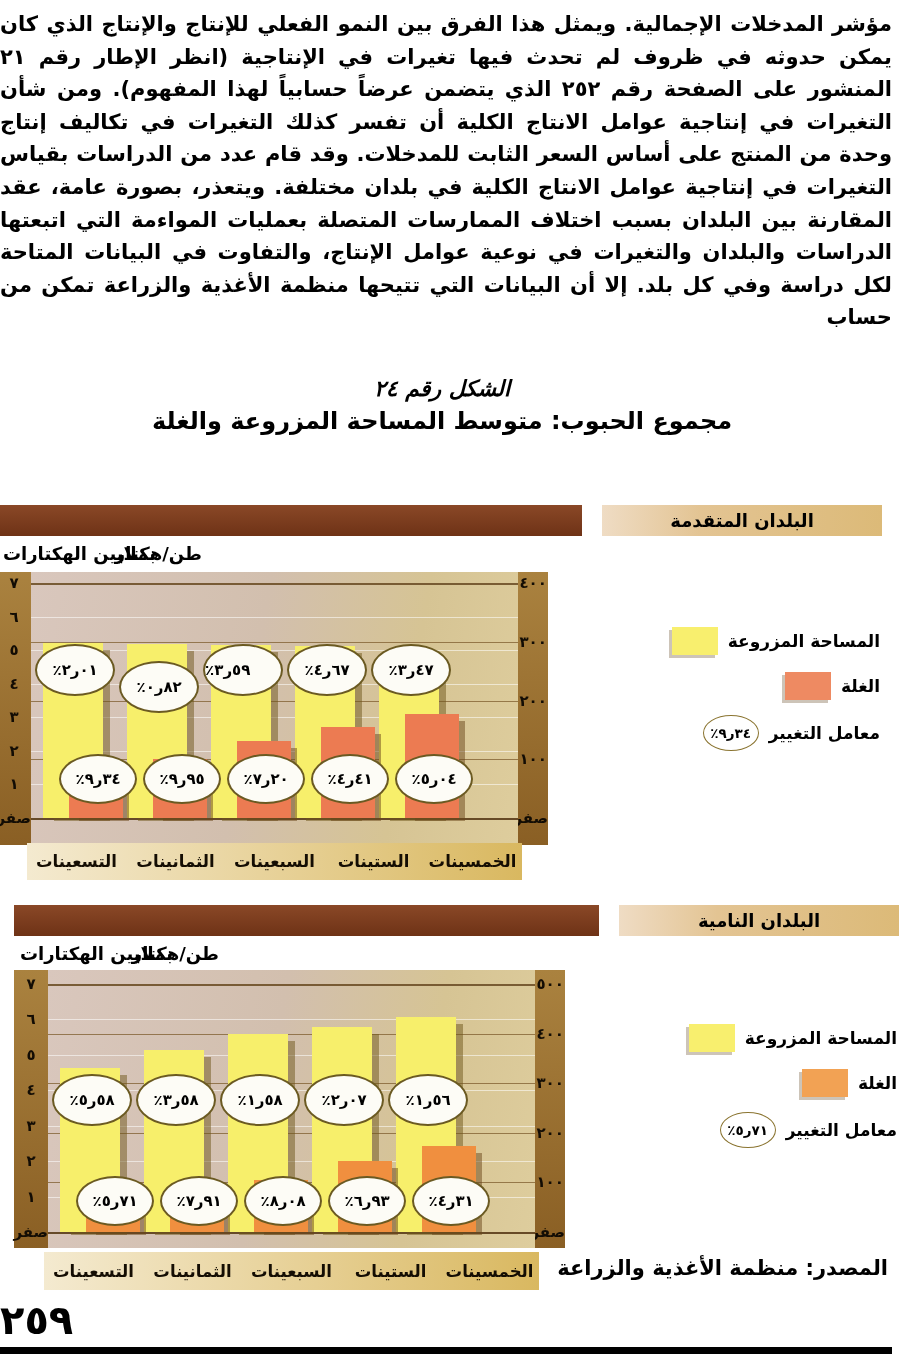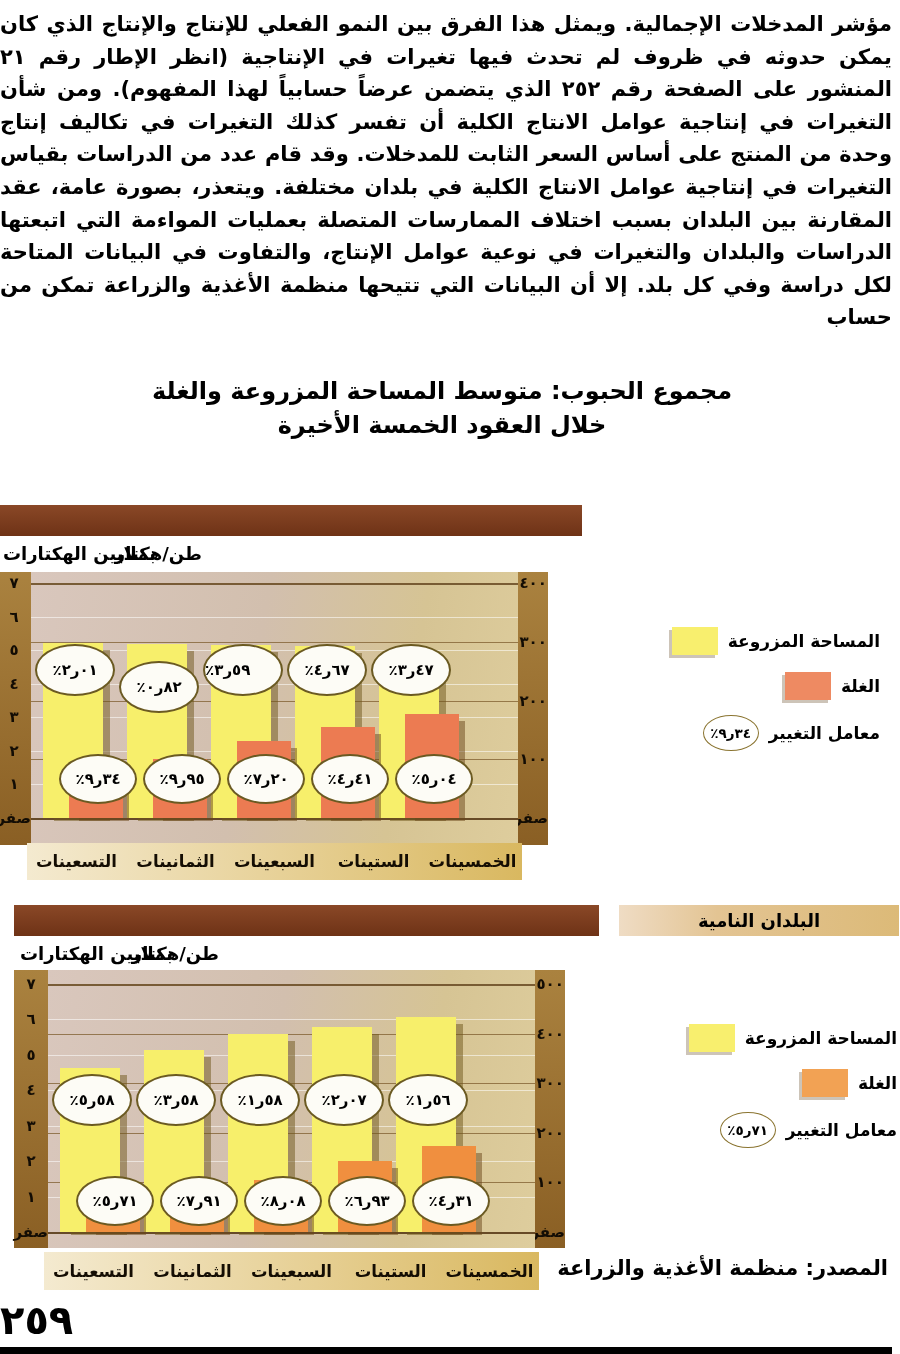--- a/index.html
+++ b/index.html
@@ -61,26 +61,29 @@
   .blackbar{position:absolute;top:1347px;left:0;width:900px;height:7px;background:#000;}
 </style>
 </head>
 <body>
 
 <div id="canvas">
 
   <div class="para">مؤشر المدخلات الإجمالية. ويمثل هذا الفرق بين النمو الفعلي للإنتاج والإنتاج الذي كان يمكن حدوثه في ظروف لم تحدث فيها تغيرات في الإنتاجية (انظر الإطار رقم ٢١ المنشور على الصفحة رقم ٢٥٢ الذي يتضمن عرضاً حسابياً لهذا المفهوم). ومن شأن التغيرات في إنتاجية عوامل الانتاج الكلية أن تفسر كذلك التغيرات في تكاليف إنتاج وحدة من المنتج على أساس السعر الثابت للمدخلات. وقد قام عدد من الدراسات بقياس التغيرات في إنتاجية عوامل الانتاج الكلية في بلدان مختلفة. ويتعذر، بصورة عامة، عقد المقارنة بين البلدان بسبب اختلاف الممارسات المتصلة بعمليات المواءمة التي اتبعتها الدراسات والبلدان والتغيرات في نوعية عوامل الإنتاج، والتفاوت في البيانات المتاحة لكل دراسة وفي كل بلد. إلا أن البيانات التي تتيحها منظمة الأغذية والزراعة تمكن من حساب</div>
 
   <div class="caption">
+    <div class="fig-label">الشكل رقم ٢٤</div>
     <div class="fig-title">مجموع الحبوب: متوسط المساحة المزروعة والغلة</div>
-    <div class="fig-title">خلال العقود الخمسة الأخيرة</div>
   </div>
 
   <div class="chart-section" style="top:505px;height:380px;">
     <div class="brownbar"></div>
+    <div class="badge">
+      <span>البلدان المتقدمة</span>
+    </div>
     <div class="units-row">
       <span class="unit-left">بملايين الهكتارات</span>
       <span class="unit-right">طن/هكتار</span>
     </div>
     <div class="plot-wrap" style="top:67px;height:273px;">
       <div class="axis-col axis-left">
           <div class="axis-tick" style="top: 11px;">٤٠٠</div>
           <div class="axis-tick" style="top: 69.75px;">٣٠٠</div>
           <div class="axis-tick" style="top: 128.5px;">٢٠٠</div>
           <div class="axis-tick" style="top: 187.25px;">١٠٠</div>

